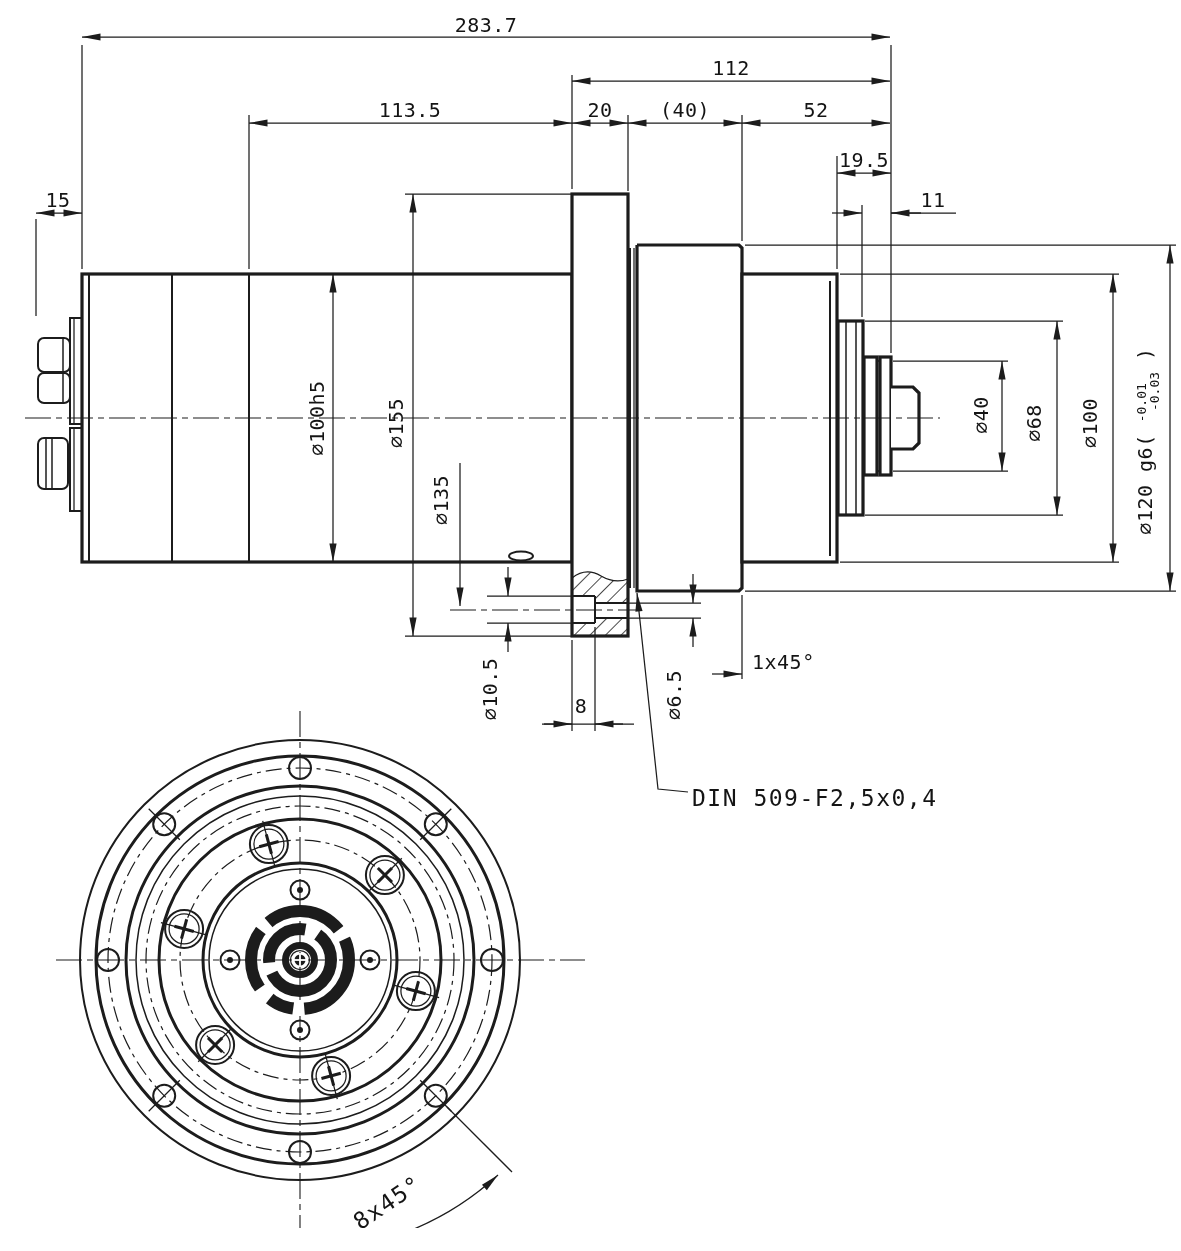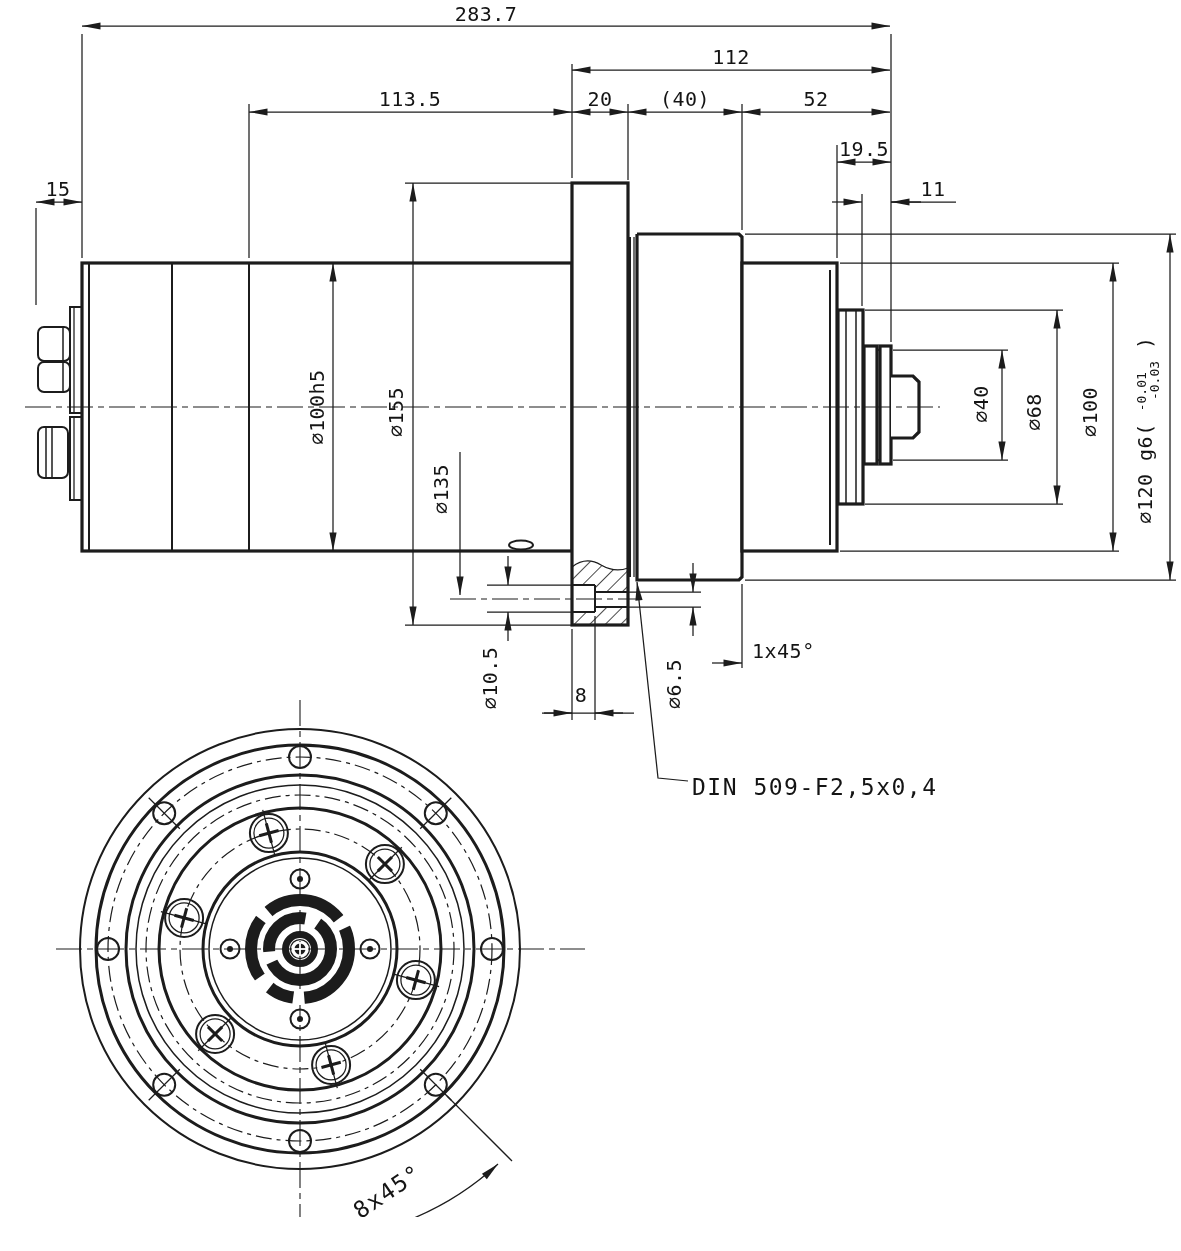--- a/index.html
+++ b/index.html
@@ -1,17 +1,17 @@
 <!DOCTYPE html>
 <html><head>
 <meta charset="utf-8">
 <style>
   html,body{margin:0;padding:0;background:#ffffff;}
   .sheet{position:relative;width:1181px;height:1217px;background:#fff;overflow:hidden;
-         font-family:"DejaVu Sans Mono","DejaVu Sans",monospace;}
+         font-family:"DejaVu Sans Mono","DejaVu Sans",monospace;margin-top:11px;}
   svg{position:absolute;left:0;top:0;}
   text{fill:#141414;font-family:"DejaVu Sans Mono","DejaVu Sans",monospace;font-size:20px;}
   .lbl{font-size:20px;letter-spacing:0.5px;}
   .note{font-size:23px;letter-spacing:1.5px;}
   .tol{font-size:13px;letter-spacing:0px;}
   .thickf{stroke:#1c1c1c;stroke-width:3.2;fill:#ffffff;}
   .med{stroke:#1c1c1c;stroke-width:2;fill:none;}
   .thin{stroke:#1c1c1c;stroke-width:1.25;fill:none;}
   .cl{stroke:#1c1c1c;stroke-width:1.1;fill:none;stroke-dasharray:26 5 6 5;}
   .bc{stroke:#1c1c1c;stroke-width:1.2;fill:none;stroke-dasharray:16 5 4 5;}

